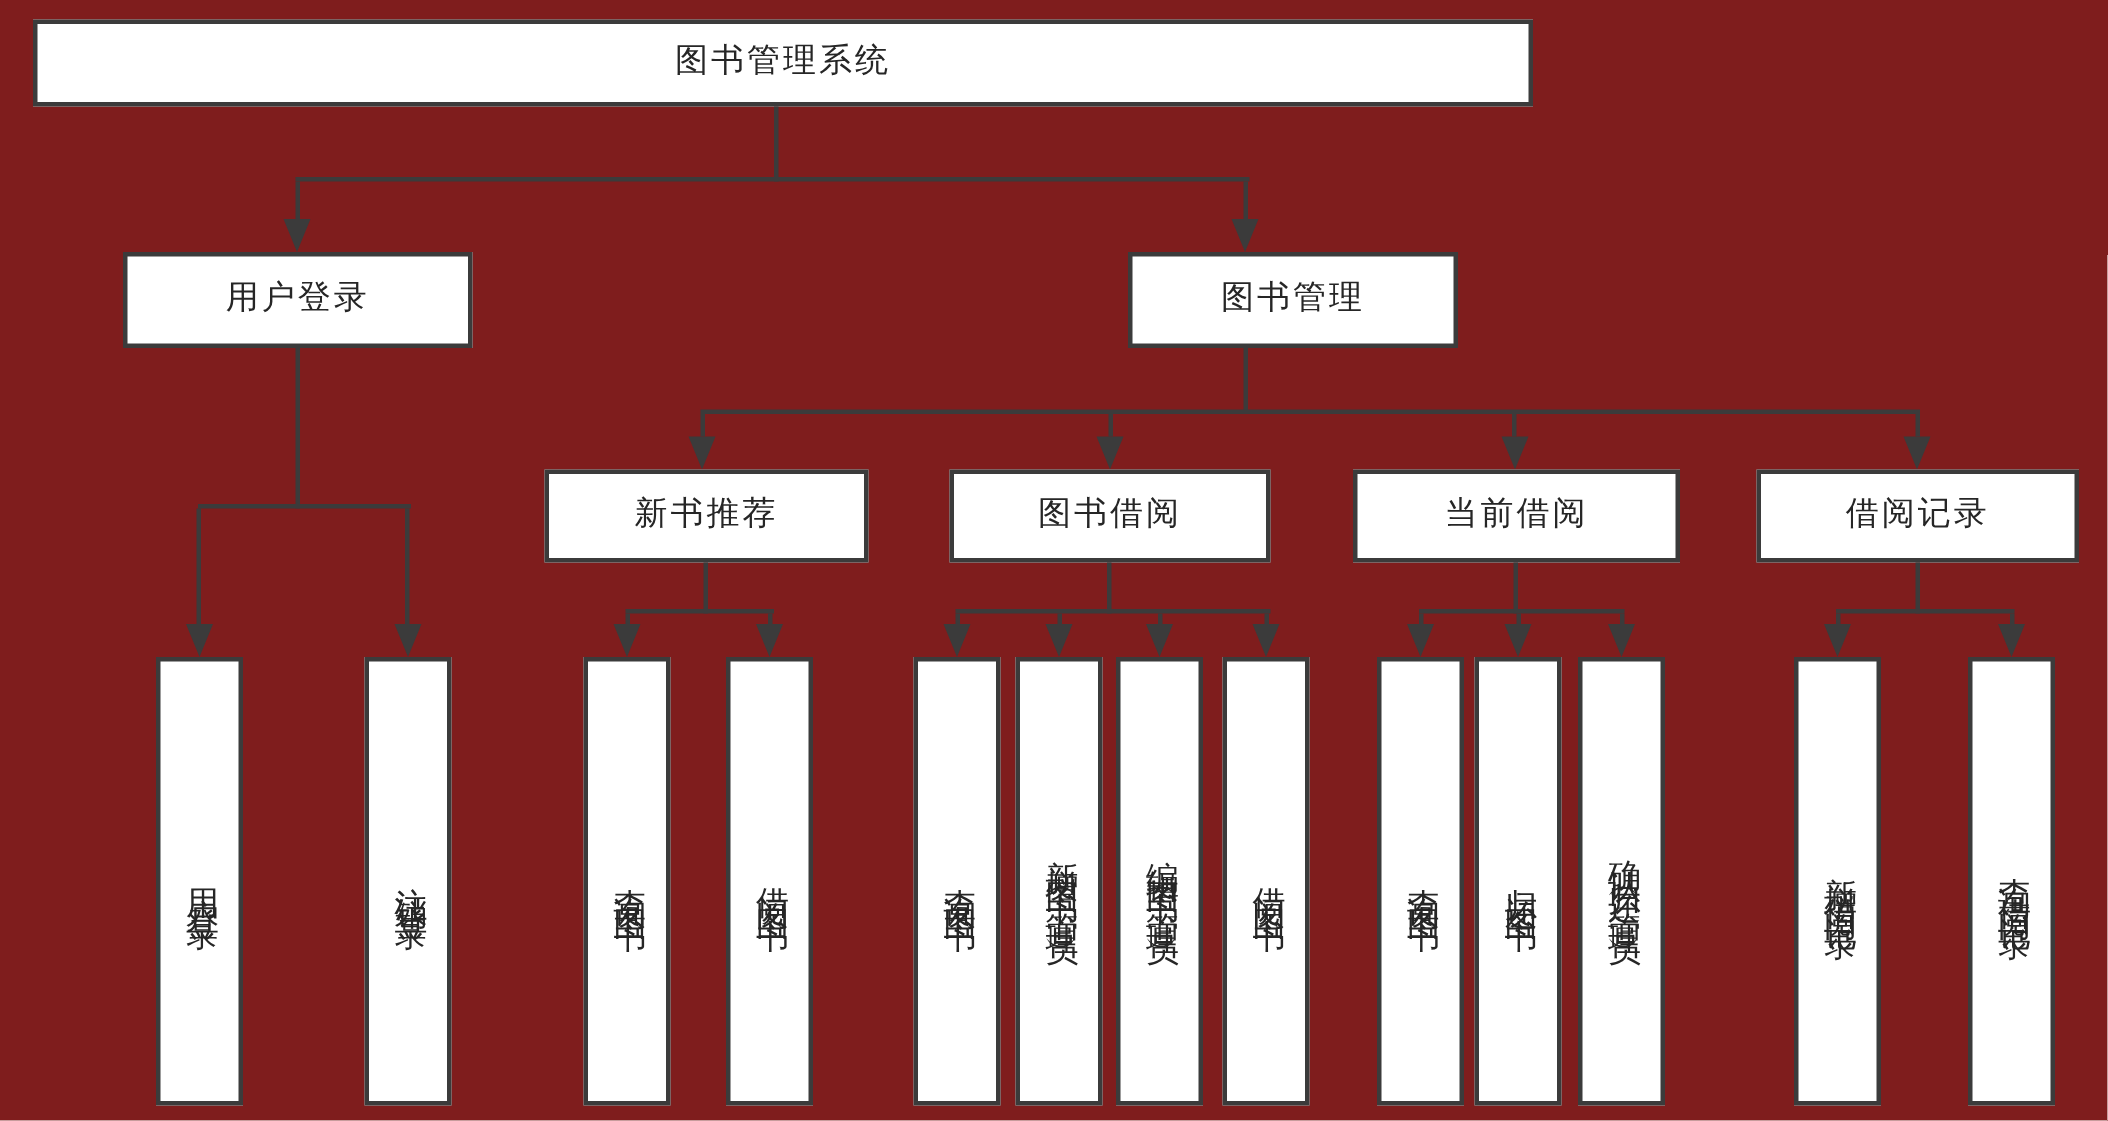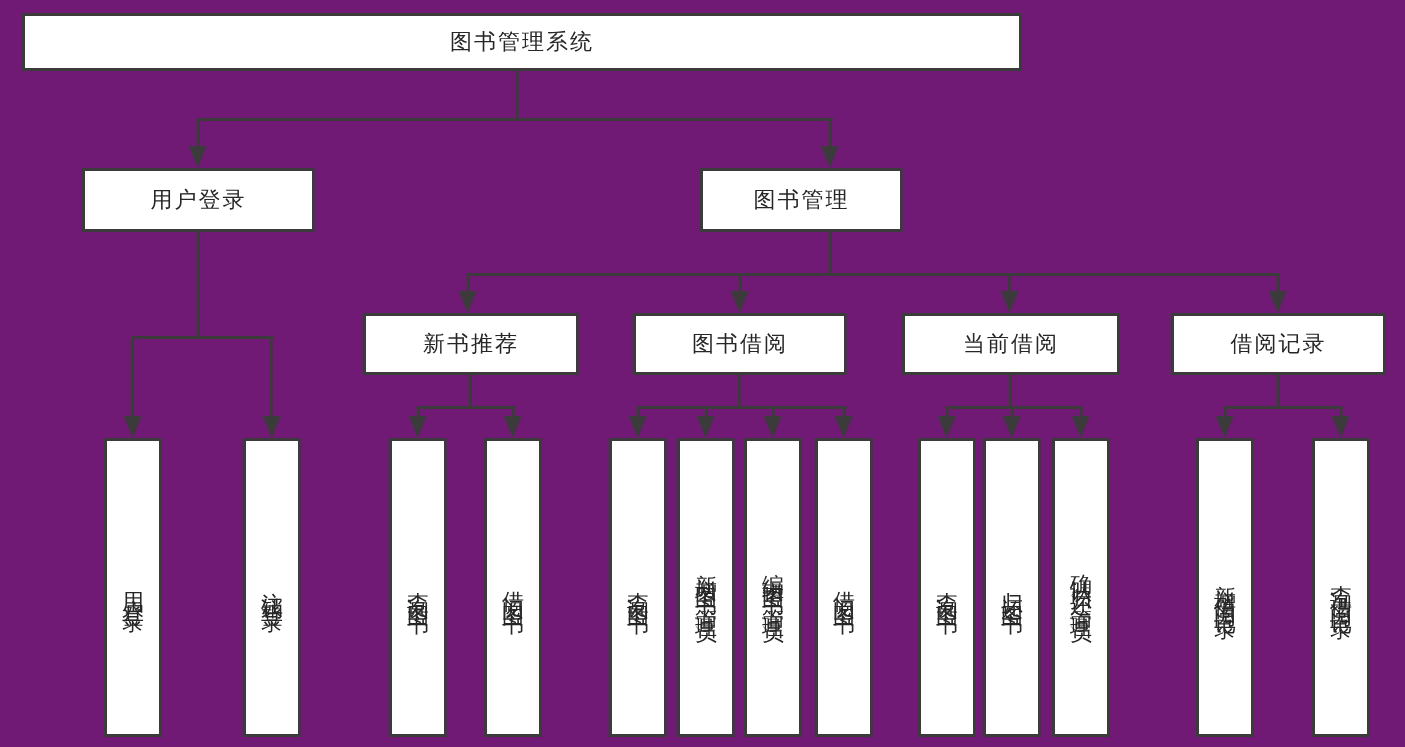--- a/index.html
+++ b/index.html
@@ -1,18 +1,18 @@
 <!DOCTYPE html>
 <html><head>
 <meta charset="utf-8">
 <style>
   html,body { margin:0; padding:0; background:#ffffff; }
   #canvas {
-    position:relative; width:1405px; height:747px; background:#701a75;
-    font-family:Liberation Sans, sans-serif; overflow:hidden;
+    position:relative; width:1405px; height:747px; background:#7f1d1d;
+    font-family:Liberation Mono, monospace; overflow:hidden;
   }
   .box {
     position:absolute; box-sizing:border-box;
     border:3px solid #3b3b3b; background:#ffffff;
     display:flex; align-items:center; justify-content:center;
     font-size:22px; color:#262626; letter-spacing:2px; line-height:1.2;
     white-space:nowrap;
   }
   .vbox span {
     writing-mode:vertical-rl; text-orientation:mixed;
@@ -37,21 +37,21 @@
   <div class="box" style="left:22px;top:13px;width:1000px;height:58px;">图书管理系统</div>
 
   <div class="line" style="left:516px;top:71px;width:3px;height:50px;"></div>
   <div class="line" style="left:197px;top:118px;width:636px;height:3px;"></div>
   <div class="line" style="left:197px;top:121px;width:3px;height:27px;"></div>
   <div class="line" style="left:829px;top:121px;width:3px;height:27px;"></div>
   <div class="arrow" style="left:189px;top:146px;"></div>
   <div class="arrow" style="left:821px;top:146px;"></div>
 
   <div class="box" style="left:82px;top:168px;width:233px;height:64px;">用户登录</div>
-  <div class="box" style="left:700px;top:168px;width:203px;height:64px;">图书管理</div>
+  <div class="box" style="left:752px;top:168px;width:220px;height:64px;">图书管理</div>
 
   <div class="line" style="left:197px;top:232px;width:3px;height:107px;"></div>
   <div class="line" style="left:132px;top:336px;width:142px;height:3px;"></div>
   <div class="line" style="left:131px;top:339px;width:3px;height:77px;"></div>
   <div class="line" style="left:270px;top:339px;width:3px;height:77px;"></div>
   <div class="arrow" style="left:124px;top:416px;"></div>
   <div class="arrow" style="left:263px;top:416px;"></div>
 
   <div class="line" style="left:829px;top:232px;width:3px;height:44px;"></div>
   <div class="line" style="left:467px;top:273px;width:813px;height:3px;"></div>

